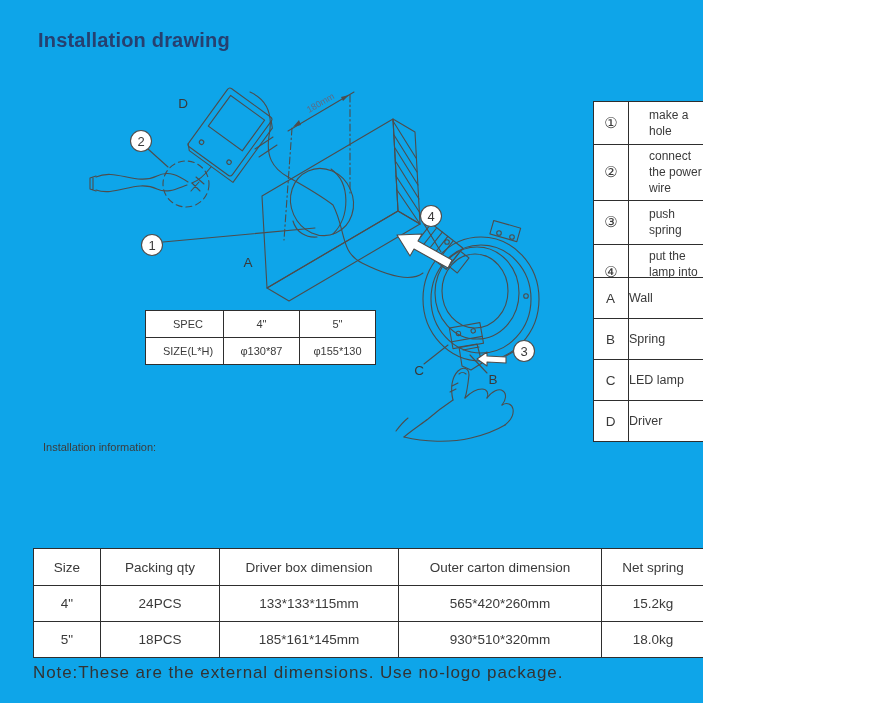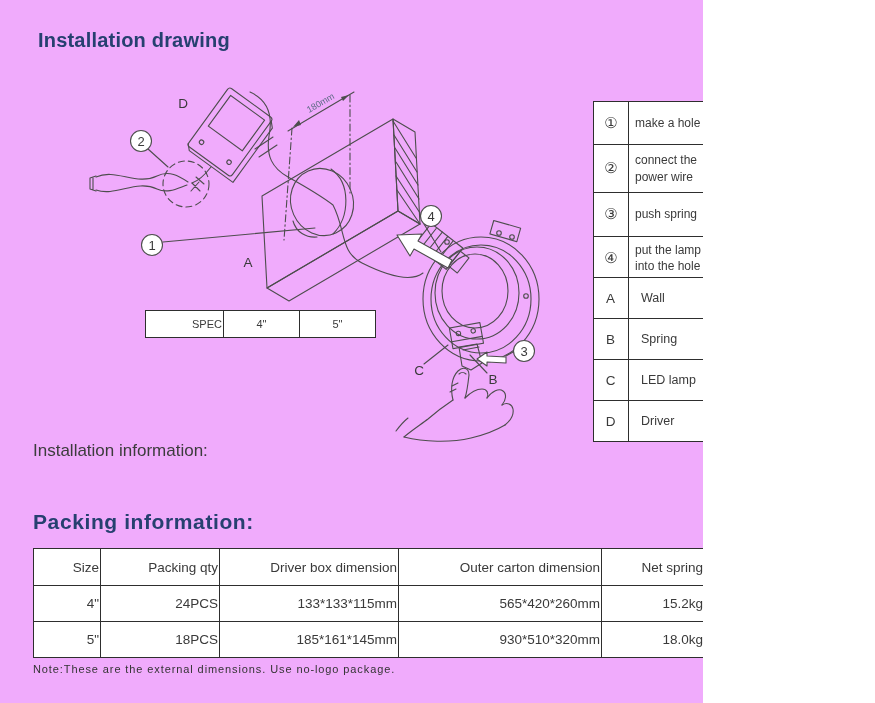--- a/index.html
+++ b/index.html
@@ -1,43 +1,43 @@
 <!DOCTYPE html>
 <html><head>
 <meta charset="utf-8">
 <style>
   html,body{margin:0;padding:0;background:#fff}
-  .page{position:relative;width:703px;height:703px;background:#f0abfc;overflow:hidden;
+  .page{position:relative;width:703px;height:703px;background:#0ea5e9;overflow:hidden;
         font-family:"Liberation Sans",sans-serif;color:#3a3a3a}
   .heading{position:absolute;font-weight:bold;color:#264070;white-space:nowrap}
   #title1{left:38px;top:29px;font-size:20px;letter-spacing:.2px}
   #title2{left:33px;top:510px;font-size:21px;letter-spacing:.6px}
   svg.draw{position:absolute;left:0;top:0;font-family:"Liberation Sans",sans-serif}
   table{border-collapse:collapse;position:absolute;table-layout:fixed;background:#fff}
   td,th{border:1px solid #2e2e2e;font-weight:normal;overflow:hidden;color:#3a3a3a}
   .spec{left:145px;top:310px;width:230px;font-size:11px}
   .spec td{height:24px;text-align:center}
-  .spec td.lbl{text-align:right;padding-left:8px}
+  .spec td.lbl{text-align:center;padding-left:8px}
   .steps{left:593px;top:101px;width:130px;font-size:12px}
-  .steps td{padding:3px 6px;line-height:1.35}
+  .steps td{padding:3px 20px;line-height:1.35}
   .steps td.mk{text-align:center;font-size:15px;padding:0}
   .steps tr:nth-child(1) td{height:36px}
   .steps tr:nth-child(2) td{height:41px}
   .steps tr:nth-child(3) td{height:37px}
   .steps tr:nth-child(4) td{height:36px}
   .parts{left:593px;top:277px;width:130px;font-size:12.5px}
-  .parts td{height:38px;padding-left:12px}
+  .parts td{height:38px;padding-left:0}
   .parts td.mk{text-align:center;font-size:13.5px;padding-left:0}
-  .pack{left:33px;top:548px;width:838px;font-size:13.5px;text-align:right}
+  .pack{left:33px;top:548px;width:838px;font-size:13.5px;text-align:center}
   .pack th{height:34px}
   .pack td{height:33px}
-  .info{position:absolute;left:33px;font-size:17px;color:#3c3c3c;white-space:nowrap}
+  .info{position:absolute;left:43px;font-size:11px;color:#3c3c3c;white-space:nowrap}
   #info-label{top:441px}
   #info-body{top:464px}
-  .note{position:absolute;left:33px;top:663px;font-size:11px;letter-spacing:.9px;color:#333;white-space:nowrap}
+  .note{position:absolute;left:33px;top:663px;font-size:17px;letter-spacing:.9px;color:#333;white-space:nowrap}
 </style>
 </head>
 <body>
 
 <div class="page">
 
   <div id="title1" class="heading">Installation drawing</div>
 
   <svg class="draw" width="875" height="460" viewBox="0 0 875 460">
     <g stroke="#4d4d4d" fill="none" stroke-width="1.1" stroke-linecap="round" stroke-linejoin="round">
@@ -145,20 +145,25 @@
         <col style="width:78px">
         <col style="width:76px">
         <col style="width:76px">
       </colgroup>
     <tbody>
         <tr>
       <td class="lbl">SPEC</td>
       <td>4"</td>
       <td>5"</td>
     </tr>
+    <tr>
+      <td class="lbl">SIZE(L*H)</td>
+      <td>φ130*87</td>
+      <td>φ155*130</td>
+    </tr>
   </tbody>
     </table>
 
   <table class="steps">
     <colgroup>
         <col style="width:35px">
         <col style="width:95px">
       </colgroup>
     <tbody>
         <tr>
@@ -200,21 +205,20 @@
     </tr>
     <tr>
       <td class="mk">D</td>
       <td>Driver</td>
     </tr>
   </tbody>
     </table>
 
   <div id="info-label" class="info">Installation information:</div>
 
-  <div id="title2" class="heading">Packing information:</div>
 
   <table class="pack">
     <colgroup>
       <col style="width:67px">
         <col style="width:119px">
         <col style="width:179px">
       <col style="width:203px">
         <col style="width:103px">
         <col style="width:167px">
     </colgroup>

